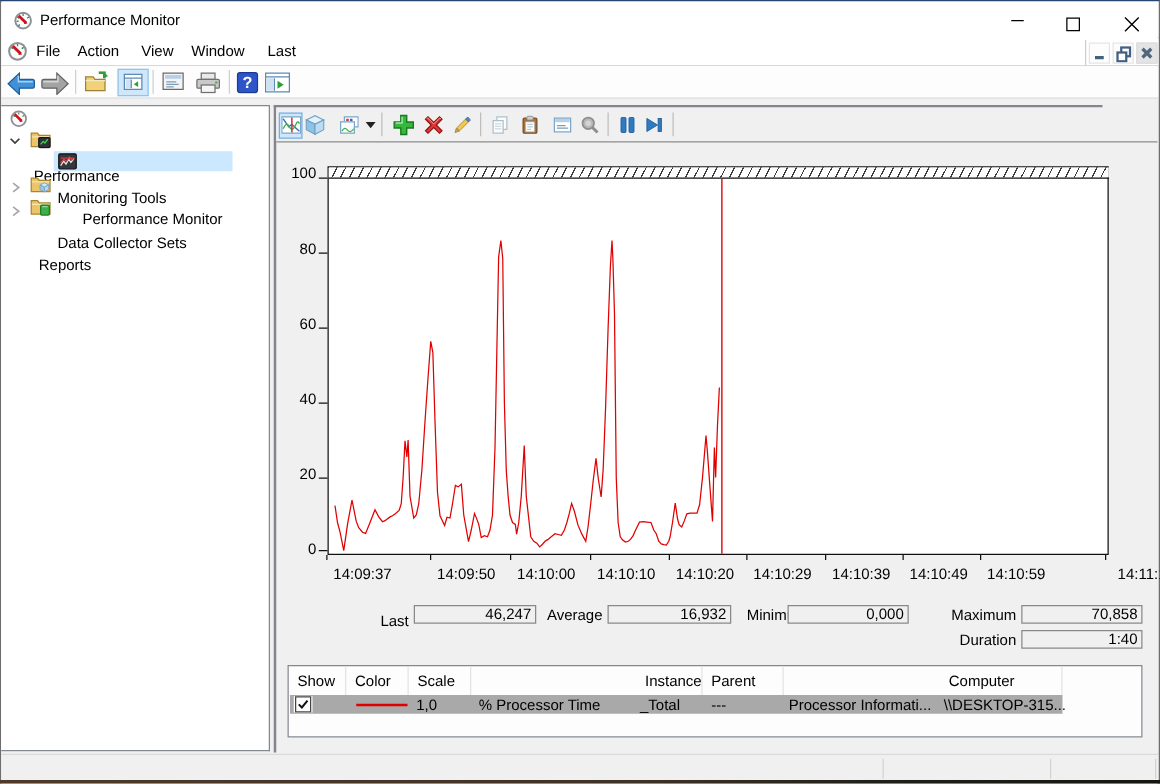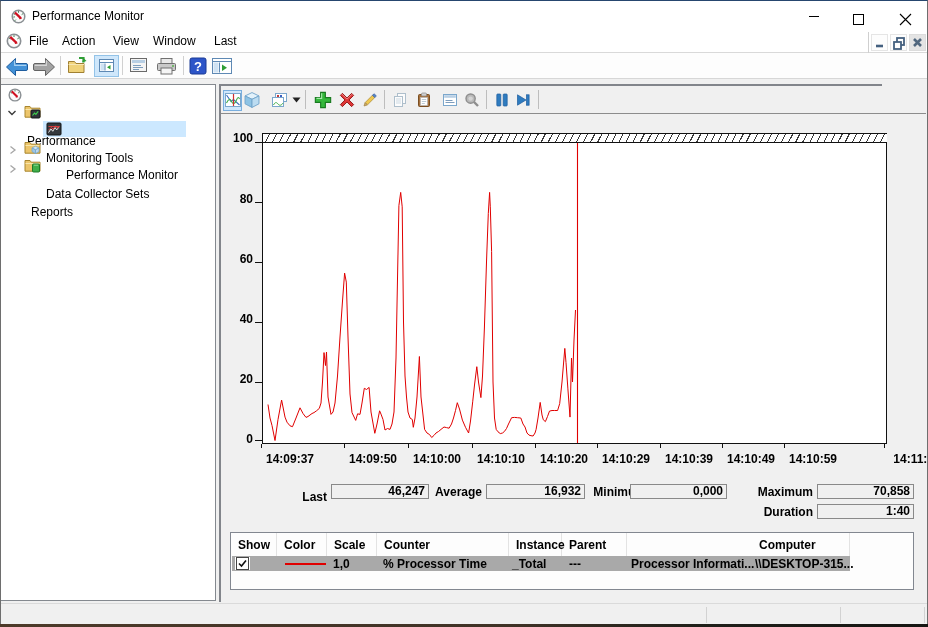--- a/index.html
+++ b/index.html
@@ -10,21 +10,21 @@
   border-top:2px solid #26466f;border-left:1px solid #6e6e6e;border-right:2px solid #6e6e6e;box-sizing:border-box;background:#fff;}
 #titlebar{position:absolute;left:1px;top:1px;width:926px;height:29px;background:#fff;}
 #title-text{position:absolute;left:31px;top:8px;font-size:12px;}
 .capbtn{position:absolute;top:0;width:46px;height:29px;}
 #menubar{position:absolute;left:1px;top:30px;width:926px;height:23px;background:#fff;border-bottom:1px solid #d9d9d9;box-sizing:border-box;}
 .menuitem{position:absolute;top:4px;font-size:12px;}
 #toolbar{position:absolute;left:1px;top:53px;width:926px;height:26px;background:#fdfdfd;border-bottom:1px solid #d7d7d7;box-sizing:border-box;}
 #content{position:absolute;left:1px;top:79px;width:926px;height:524px;background:#f0f0f0;}
 #tree{position:absolute;left:0px;top:5px;width:215px;height:517px;background:#fff;border:1px solid #84898f;border-left:none;box-sizing:border-box;}
 .trow{position:absolute;font-size:12px;white-space:nowrap;margin-top:47px;}
-#rpane{position:absolute;left:218px;top:5px;width:663px;height:518px;background:#f0f0f0;border-top:2px solid #82858b;border-left:2px solid #82858b;box-sizing:border-box;font-weight:bold;}
+#rpane{position:absolute;left:218px;top:5px;width:663px;height:518px;background:#f0f0f0;border-top:2px solid #82858b;border-left:2px solid #82858b;box-sizing:border-box;}
 #ptoolbar{position:absolute;left:0;top:0;width:705px;height:28px;background:#f0f0f0;border-bottom:1px solid #8c8c8c;box-sizing:border-box;}
 .psep{position:absolute;top:4px;width:1px;height:19px;background:#bdbdbd;}
 #plot{position:absolute;left:41px;top:47px;width:623px;height:309px;background:#fff;border:1px solid #111;box-sizing:content-box;}
 #hatch{position:absolute;left:0px;top:0px;width:624px;height:8px;border-bottom:1px solid #111;box-sizing:content-box;
  background-image:repeating-linear-gradient(117deg,#fff 0px,#fff 5.3px,#3a3a3a 5.3px,#3a3a3a 6.3px);}
 .ylab{position:absolute;width:30px;text-align:right;font-size:12px;left:2px;}
 .ytick{position:absolute;width:7px;height:1px;background:#111;left:34px;}
 .xtick{position:absolute;width:1px;height:4px;background:#111;}
 .xlab{position:absolute;width:60px;text-align:center;font-size:12px;top:366px;margin-left:29px;}
 .statlab{position:absolute;font-size:12px;text-align:right;}
@@ -326,23 +326,20 @@
     <div id="legend">
       <div class="hcol" style="left:0px;width:46px">
           <span>Show</span>
         </div>
       <div class="hcol" style="left:46px;width:50px">
           <span>Color</span>
         </div>
       <div class="hcol" style="left:96px;width:50px">
           <span>Scale</span>
         </div>
-      <div class="hcol" style="left:146px;width:132px">
-          <span>Counter</span>
-        </div>
       <div class="hcol" style="left:278px;width:53px">
           <span>Instance</span>
         </div>
       <div class="hcol" style="left:331px;width:65px">
           <span>Parent</span>
         </div>
       <div class="hcol" style="left:521px;width:98px">
           <span>Computer</span>
         </div>
       <div id="lrow"></div>

